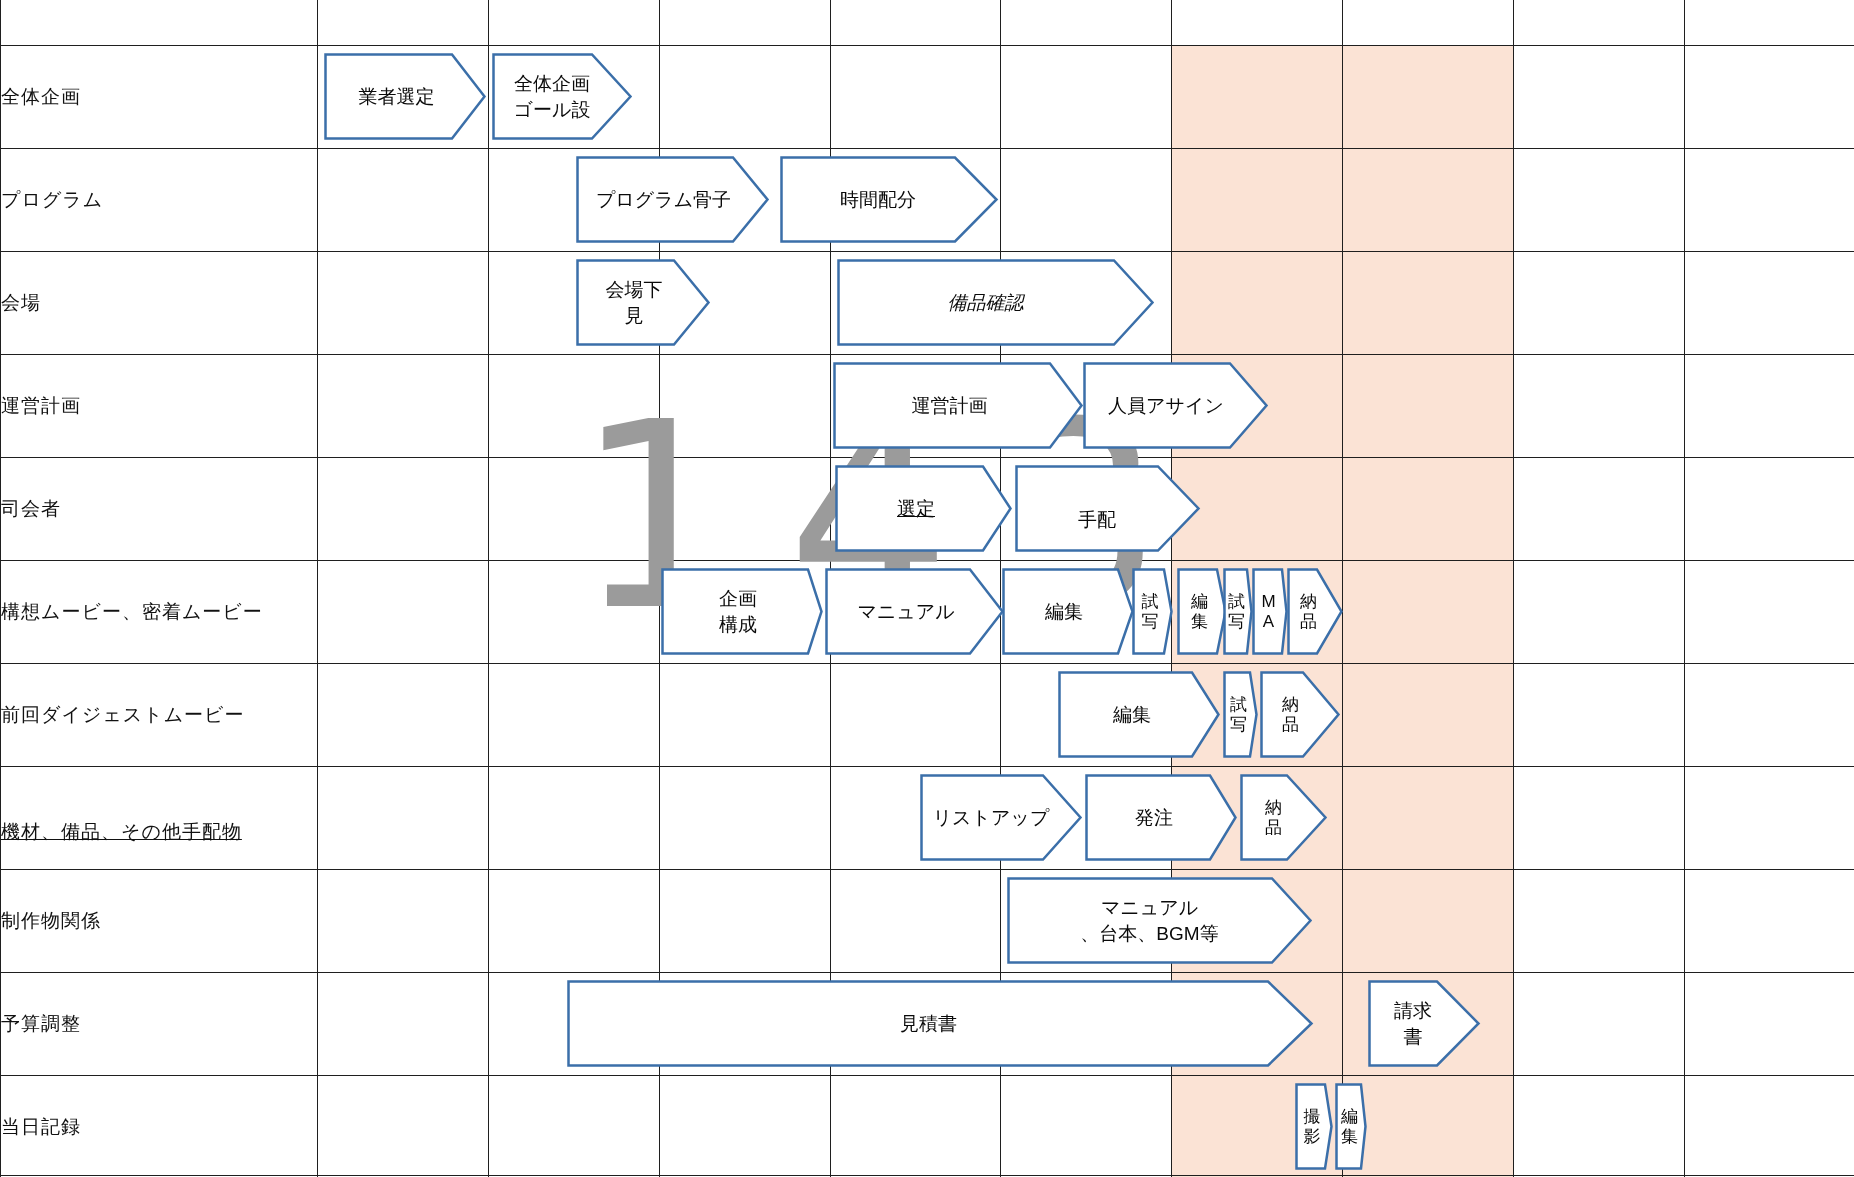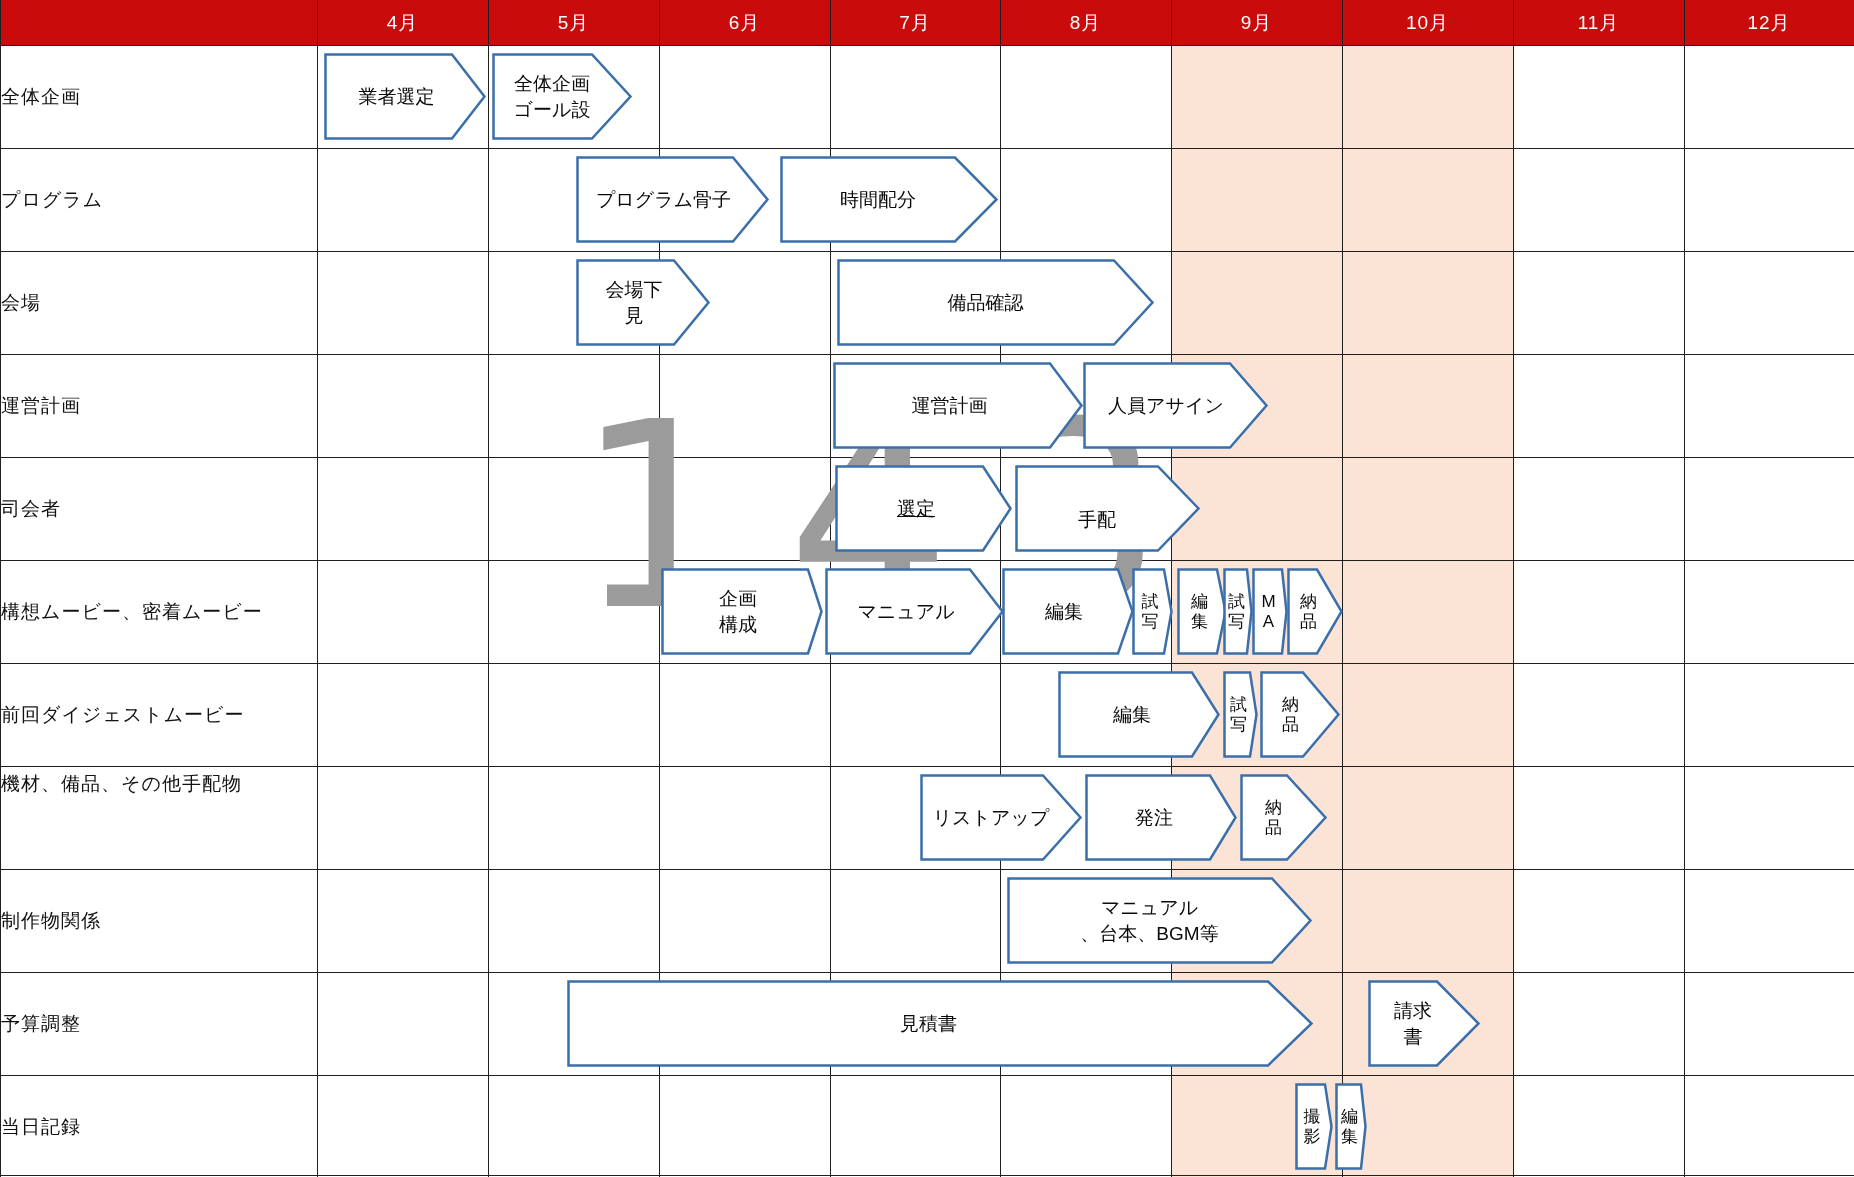--- a/index.html
+++ b/index.html
@@ -19,31 +19,20 @@
   .task .lbl{position:absolute;inset:0;display:flex;align-items:center;justify-content:center;
              text-align:center;color:#0a0a0a;white-space:pre-line;}
   .lbl.big{font-size:19px;line-height:1.35;}
   .lbl.small{font-size:17px;line-height:1.15;}
 </style>
 </head>
 <body>
 
 <div class="stage">
   <div class="band" style="left: 1171px; top: 45px; width: 342px; height: 1132px; background: rgb(251, 227, 213);"></div>
-  <div class="header" style="background: rgb(201, 11, 11);">
-      <div class="hcell" style="left: 317px; width: 171px;">4月</div>
-      <div class="hcell" style="left: 488px; width: 171px;">5月</div>
-      <div class="hcell" style="left: 659px; width: 171px;">6月</div>
-      <div class="hcell" style="left: 830px; width: 170px;">7月</div>
-      <div class="hcell" style="left: 1000px; width: 171px;">8月</div>
-      <div class="hcell" style="left: 1171px; width: 171px;">9月</div>
-      <div class="hcell" style="left: 1342px; width: 171px;">10月</div>
-      <div class="hcell" style="left: 1513px; width: 171px;">11月</div>
-      <div class="hcell" style="left: 1684px; width: 170px;">12月</div>
-    </div>
   <div class="wmark" style="left: 575px; top: 388px; color: rgb(155, 155, 155);">143</div>
   <div>
       <div class="gline" style="left: 0px; top: 0px; width: 1px; height: 1177px; background: rgb(31, 31, 31);"></div>
       <div class="gline" style="left: 317px; top: 0px; width: 1px; height: 1177px; background: rgb(31, 31, 31);"></div>
       <div class="gline" style="left: 488px; top: 0px; width: 1px; height: 1177px; background: rgb(31, 31, 31);"></div>
       <div class="gline" style="left: 659px; top: 0px; width: 1px; height: 1177px; background: rgb(31, 31, 31);"></div>
       <div class="gline" style="left: 830px; top: 0px; width: 1px; height: 1177px; background: rgb(31, 31, 31);"></div>
       <div class="gline" style="left: 1000px; top: 0px; width: 1px; height: 1177px; background: rgb(31, 31, 31);"></div>
       <div class="gline" style="left: 1171px; top: 0px; width: 1px; height: 1177px; background: rgb(31, 31, 31);"></div>
       <div class="gline" style="left: 1342px; top: 0px; width: 1px; height: 1177px; background: rgb(31, 31, 31);"></div>
@@ -63,21 +52,21 @@
       <div class="gline" style="left: 0px; top: 1175px; width: 1854px; height: 1px; background: rgb(31, 31, 31);"></div>
     </div>
   <div>
       <div class="rowlabel" style="top: 45px; height: 103px;">全体企画</div>
       <div class="rowlabel" style="top: 148px; height: 103px;">プログラム</div>
       <div class="rowlabel" style="top: 251px; height: 103px;">会場</div>
       <div class="rowlabel" style="top: 354px; height: 103px;">運営計画</div>
       <div class="rowlabel" style="top: 457px; height: 103px;">司会者</div>
       <div class="rowlabel" style="top: 560px; height: 103px;">構想ムービー、密着ムービー</div>
       <div class="rowlabel" style="top: 663px; height: 103px;">前回ダイジェストムービー</div>
-      <div class="rowlabel" style="top: 732px; height: 103px;">機材、備品、その他手配物</div>
+      <div class="rowlabel" style="top: 780px; height: 103px; text-decoration: underline;">機材、備品、その他手配物</div>
       <div class="rowlabel" style="top: 869px; height: 103px;">制作物関係</div>
       <div class="rowlabel" style="top: 972px; height: 103px;">予算調整</div>
       <div class="rowlabel" style="top: 1075px; height: 103px;">当日記録</div>
     </div>
   <div>
       <div class="task" style="left: 324px; top: 53px; width: 162px; height: 87px;">
         <svg width="162" height="87" viewBox="0 0 162 87">
           <polygon points="1.5,1.5 128,1.5 160.5,43.5 128,85.5 1.5,85.5" fill="#ffffff" stroke="#3b6fa9" stroke-width="2.5"></polygon>
         </svg>
         <div class="lbl big" style="padding-right: 17px;">業者選定</div>
@@ -101,21 +90,21 @@
         </svg>
         <div class="lbl big" style="padding-right: 22px;">時間配分</div>
       </div>
       <div class="task" style="left: 576px; top: 259px; width: 134px; height: 87px;">
         <svg width="134" height="87" viewBox="0 0 134 87">
           <polygon points="1.5,1.5 98,1.5 132.5,43.5 98,85.5 1.5,85.5" fill="#ffffff" stroke="#3b6fa9" stroke-width="2.5"></polygon>
         </svg>
         <div class="lbl big" style="padding-right: 18px;">会場下
 見</div>
       </div>
-      <div class="task" style="left: 837px; top: 259px; width: 317px; height: 87px;">
+      <div class="task" style="left: 837px; top: 259px; width: 317px; height: 87px; font-style: italic;">
         <svg width="317" height="87" viewBox="0 0 317 87">
           <polygon points="1.5,1.5 277,1.5 315.5,43.5 277,85.5 1.5,85.5" fill="#ffffff" stroke="#3b6fa9" stroke-width="2.5"></polygon>
         </svg>
         <div class="lbl big" style="padding-right: 20px;">備品確認</div>
       </div>
       <div class="task" style="left: 833px; top: 362px; width: 250px; height: 87px;">
         <svg width="250" height="87" viewBox="0 0 250 87">
           <polygon points="1.5,1.5 217,1.5 248.5,43.5 217,85.5 1.5,85.5" fill="#ffffff" stroke="#3b6fa9" stroke-width="2.5"></polygon>
         </svg>
         <div class="lbl big" style="padding-right: 17px;">運営計画</div>

